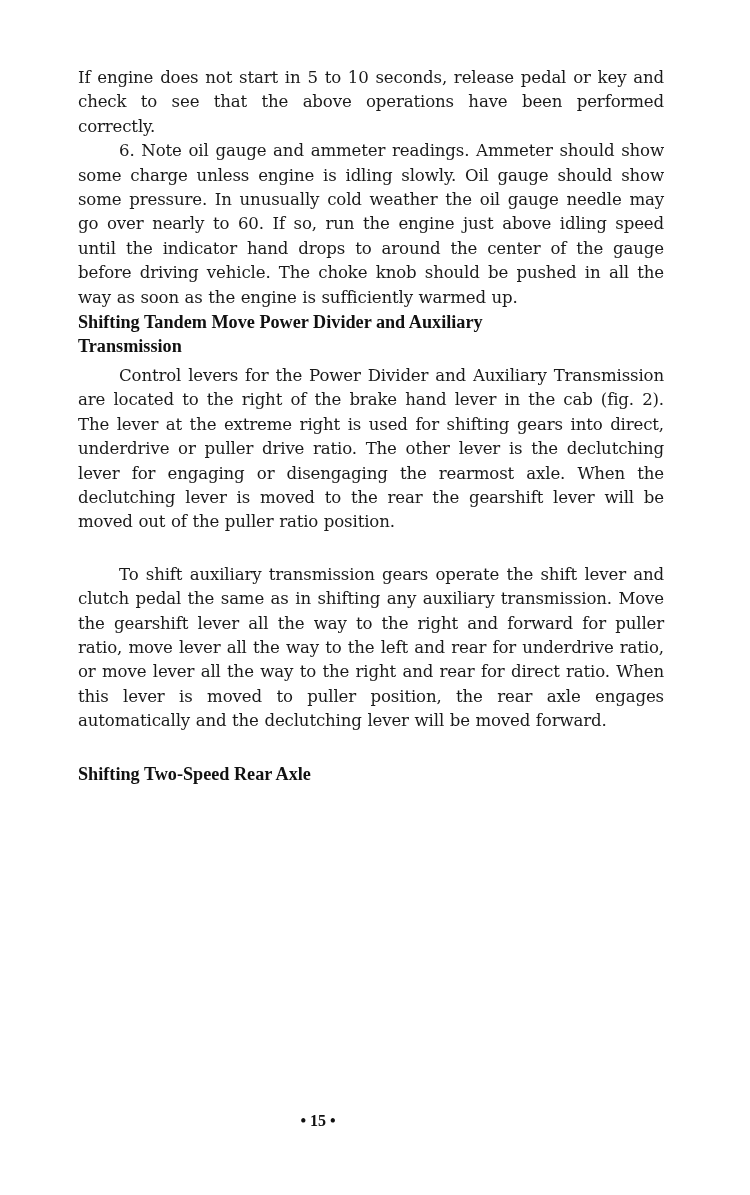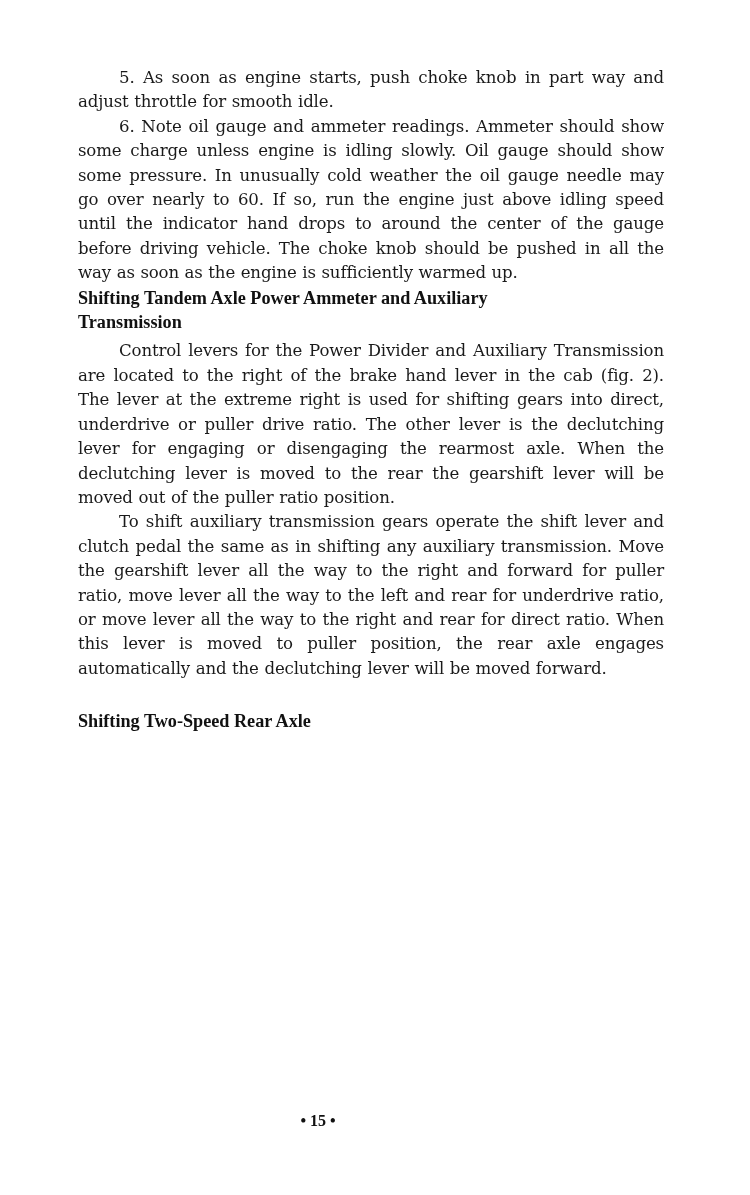--- a/index.html
+++ b/index.html
@@ -36,41 +36,41 @@
     margin: 0;
     font-family: "Liberation Serif", "DejaVu Serif", serif;
     font-weight: bold;
     font-size: 18.2px;
     line-height: 24.4px;
     color: #111111;
     width: 500px;
   }
   #p6 { }
   #h1 { margin-bottom: 5px; }
-  #p-aux { margin-bottom: 20px; }
+  #p-aux { margin-bottom: 20px; margin-top: 28px; }
   #h2 { margin-bottom: 8px; margin-top: 28px; }
   .page-number {
     position: absolute;
     left: 0;
     width: 636px;
     top: 1112px;
     text-align: center;
     font-family: "Liberation Serif", "DejaVu Serif", serif;
     font-weight: bold;
     font-size: 16px;
     color: #111111;
   }
 </style>
 </head>
 <body>
 
 <div class="page">
-  <p class="para indent" id="p5">5. As soon as engine starts, push choke knob in part way and adjust throttle for smooth idle.</p>
+  <p class="para" id="p-intro">If engine does not start in 5 to 10 seconds, release pedal or key and check to see that the above operations have been performed correctly.</p>
   <p class="para indent" id="p6">6. Note oil gauge and ammeter readings. Ammeter should show some charge unless engine is idling slowly. Oil gauge should show some pressure. In unusually cold weather the oil gauge needle may go over nearly to 60. If so, run the engine just above idling speed until the indicator hand drops to around the center of the gauge before driving vehicle. The choke knob should be pushed in all the way as soon as the engine is sufficiently warmed up.</p>
 
-  <h2 class="heading" id="h1">Shifting Tandem Axle Power Ammeter and Auxiliary Transmission</h2>
+  <h2 class="heading" id="h1">Shifting Tandem Move Power Divider and Auxiliary Transmission</h2>
   <p class="para indent" id="p-control">Control levers for the Power Divider and Auxiliary Transmission are located to the right of the brake hand lever in the cab (fig. 2). The lever at the extreme right is used for shifting gears into direct, underdrive or puller drive ratio. The other lever is the declutching lever for engaging or disengaging the rearmost axle. When the declutching lever is moved to the rear the gearshift lever will be moved out of the puller ratio position.</p>
   <p class="para indent" id="p-aux">To shift auxiliary transmission gears operate the shift lever and clutch pedal the same as in shifting any auxiliary transmission. Move the gearshift lever all the way to the right and forward for puller ratio, move lever all the way to the left and rear for underdrive ratio, or move lever all the way to the right and rear for direct ratio. When this lever is moved to puller position, the rear axle engages automatically and the declutching lever will be moved forward.</p>
 
   <h2 class="heading" id="h2">Shifting Two-Speed Rear Axle</h2>
 </div>
 
 <div class="page-number">• 15 •</div>
 
 </body></html>

